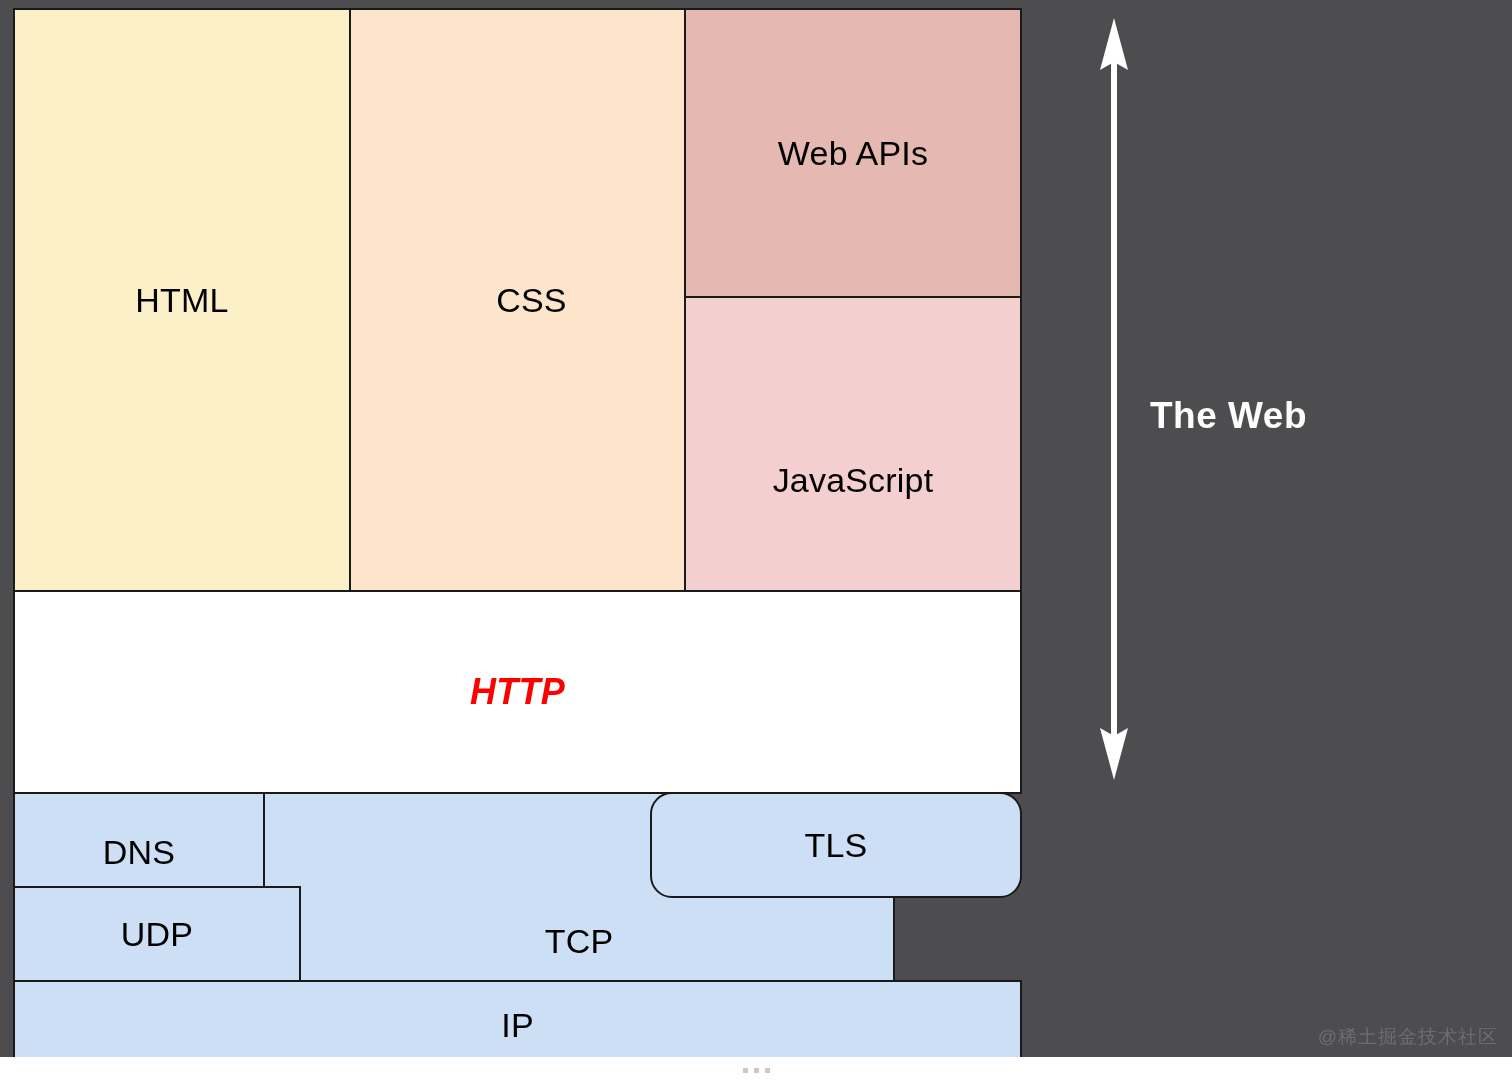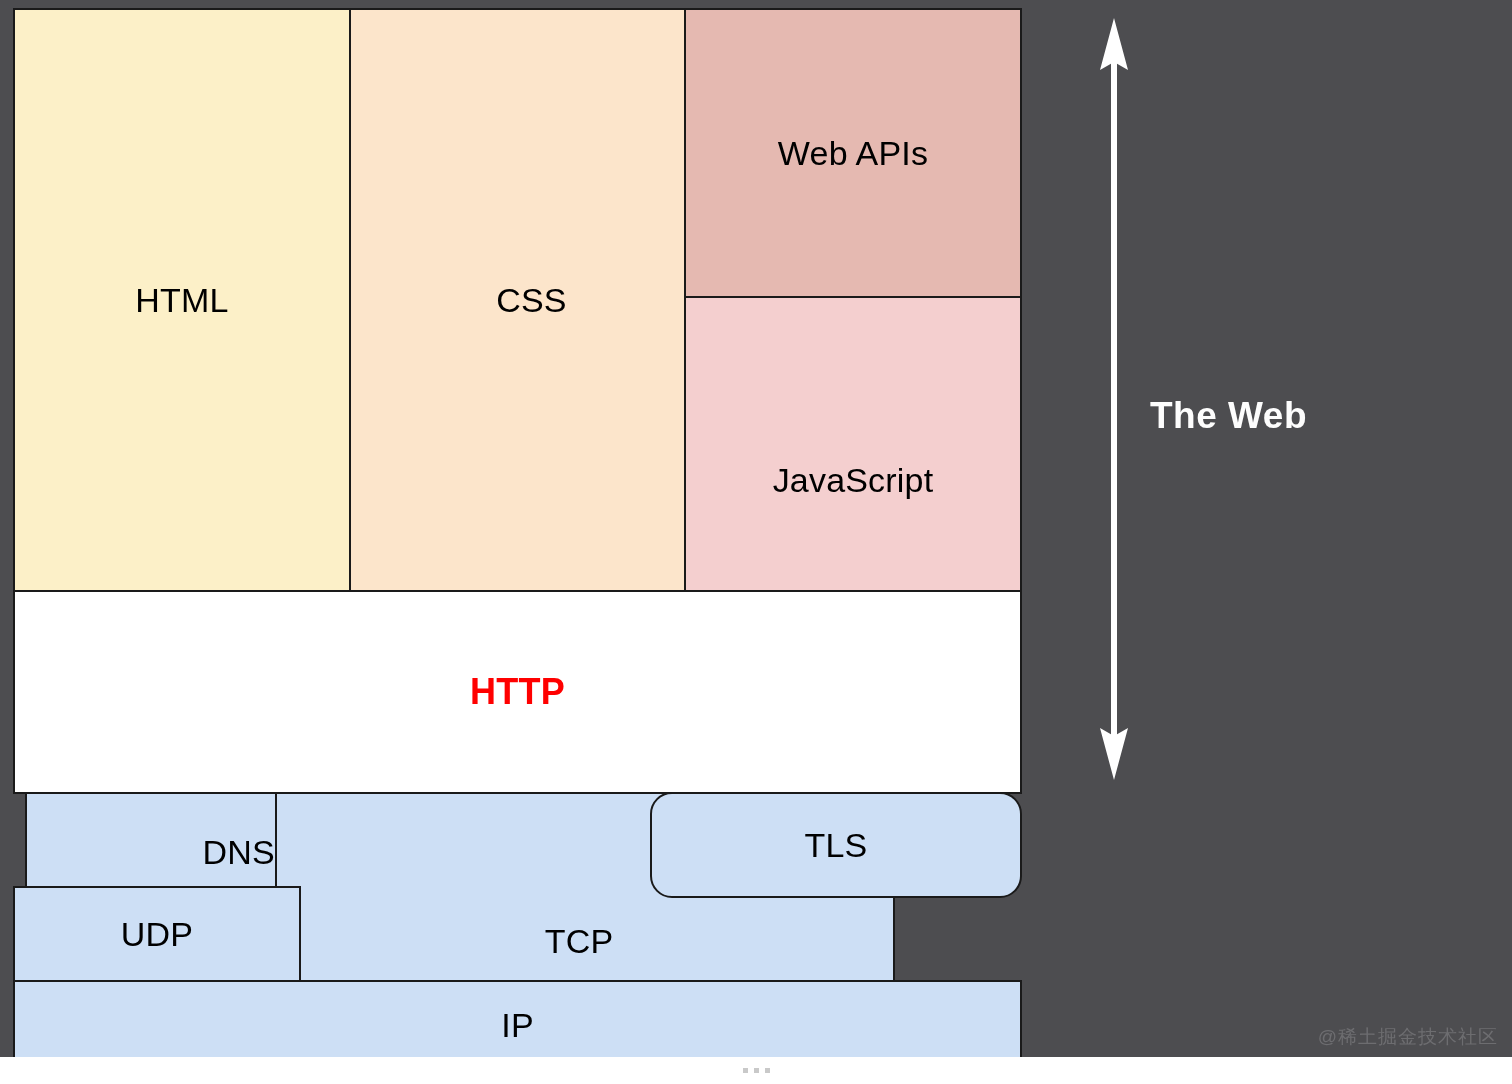--- a/index.html
+++ b/index.html
@@ -38,25 +38,25 @@
     letter-spacing: 0.2px;
   }
 
   
   .c-html      { left: 0px;   top: 0px;   width: 338px; height: 584px; background: #fcf0c8; }
   .c-css       { left: 336px; top: 0px;   width: 365px; height: 584px; background: #fce5cb; }
   .c-webapis   { left: 671px; top: 0px;   width: 338px; height: 290px; background: #e5b9b1; }
   .c-js        { left: 671px; top: 288px; width: 338px; height: 368px; background: #f4cfcf; }
 
   
-  .c-http      { left: 0px;   top: 582px; width: 1009px; height: 204px; background: #ffffff; }
+  .c-http      { left: 0px;   top: 582px; width: 1009px; height: 204px; background: #ffffff; font-style: italic; }
   .c-http .label { color: #ff0000; font-weight: bold; font-size: 36px; }
 
   
-  .c-dns  { left: 12px;   top: 784px; width: 252px;  height: 120px;  background: #cddff5; justify-content: flex-end; }
+  .c-dns  { left: 0px;   top: 784px; width: 252px;  height: 120px;  background: #cddff5; }
   .c-udp  { left: 0px;   top: 878px; width: 288px;  height: 96px;  background: #cddff5; }
   .c-tcp  { left: 250px; top: 784px; width: 632px;  height: 190px; background: #cddff5;
             align-items: flex-end; padding-bottom: 22px; }
   .c-tls  { left: 637px; top: 784px; width: 372px;  height: 106px; background: #cddff5; border-radius: 22px; }
   .c-ip   { left: 0px;   top: 972px; width: 1009px; height: 90px;  background: #cddff5; }
 
   
   .c-tcp  { z-index: 1; }
   .c-tls  { z-index: 2; }
   .c-dns, .c-udp { z-index: 3; }

